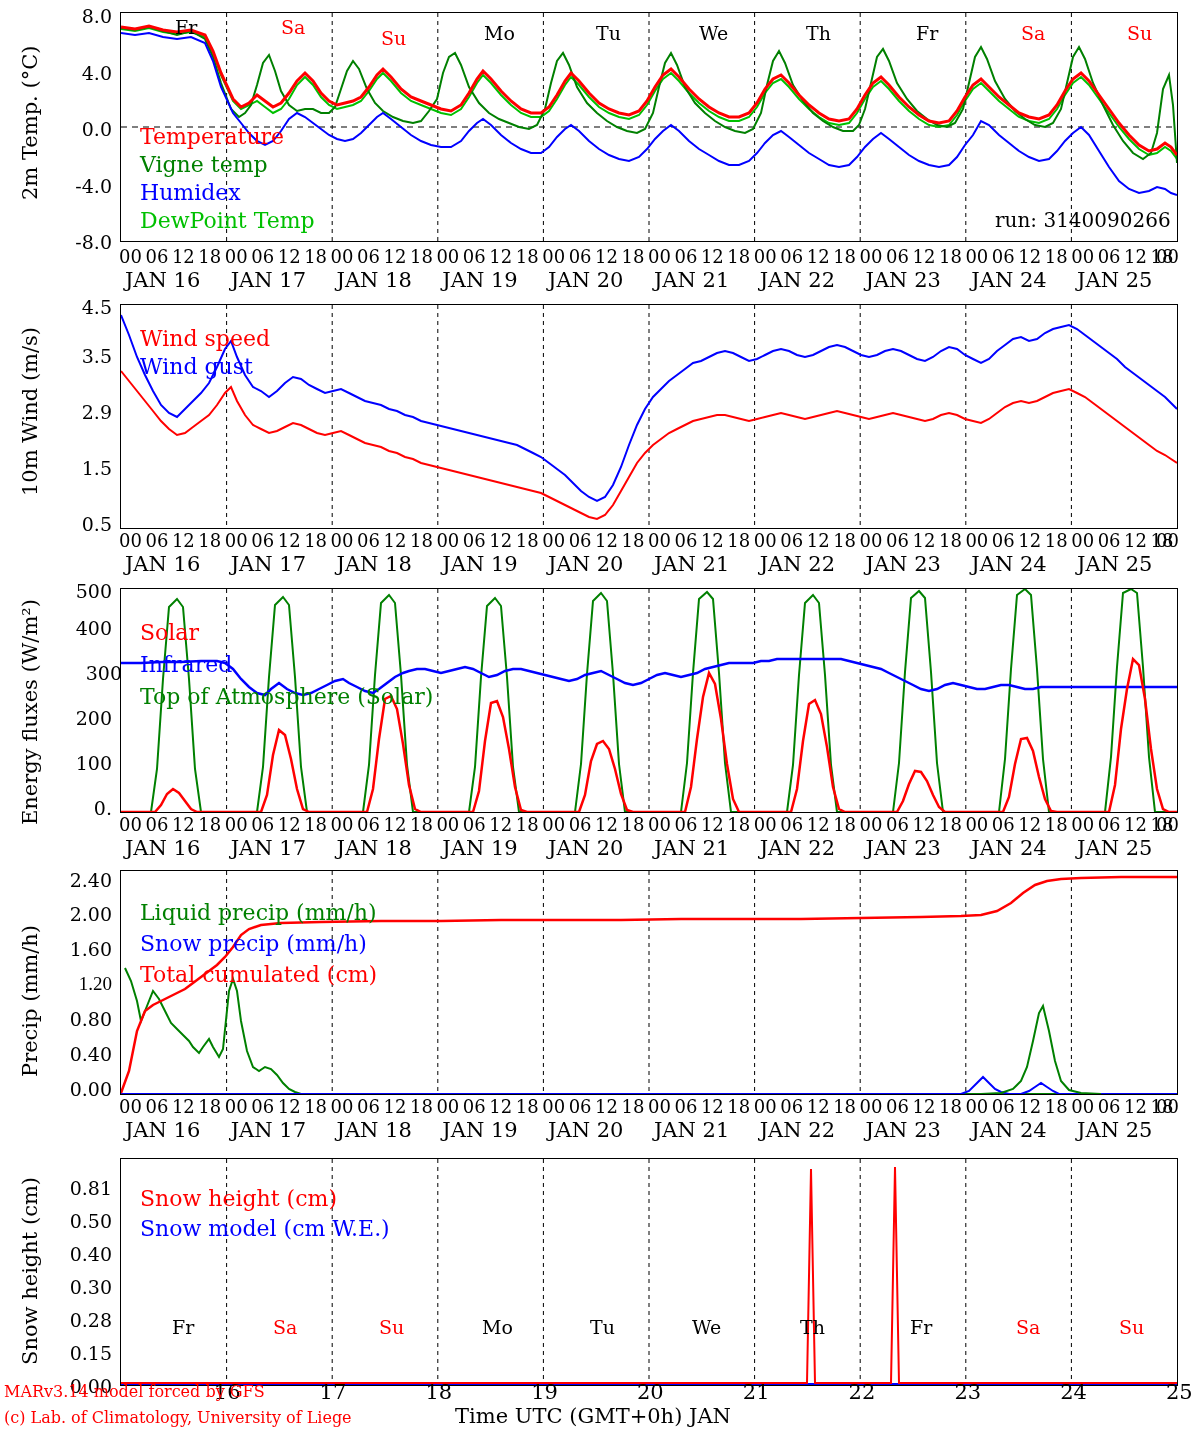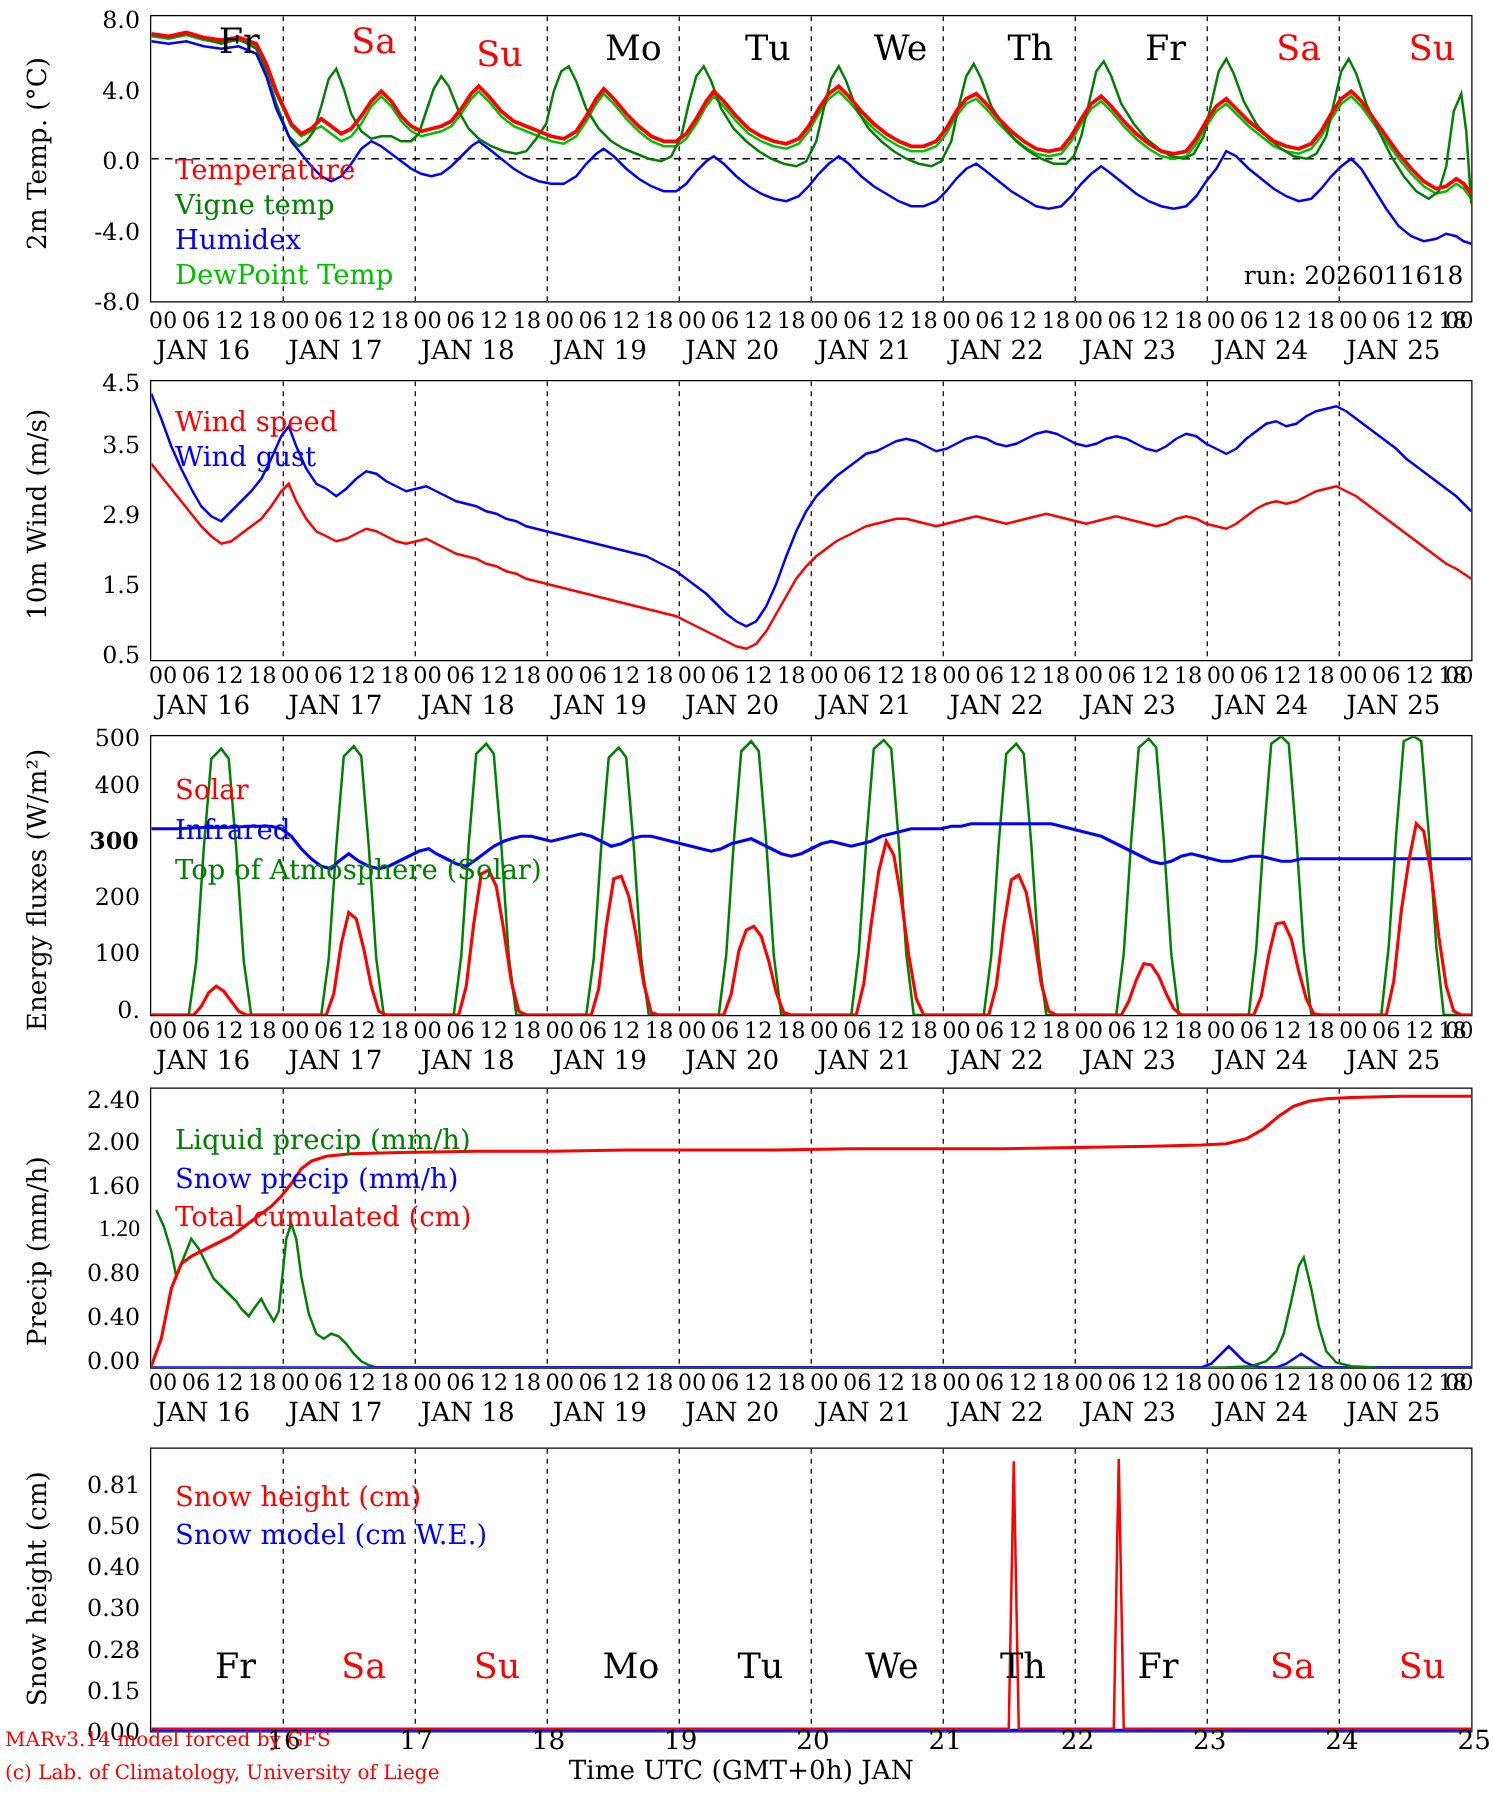--- a/index.html
+++ b/index.html
@@ -6,21 +6,21 @@
   body{width:1194px;height:1440px;font-family:"DejaVu Serif",serif;color:#000;}
   #page{position:relative;width:1194px;height:1440px;overflow:hidden;}
   .panel{position:absolute;left:0;width:1194px;}
   .plotbox{position:absolute;border:1px solid #000;box-sizing:border-box;background:#fff;}
   svg{display:block;}
   .ylabel{position:absolute;transform-origin:0 0;white-space:nowrap;font-size:21px;}
   .ytick{position:absolute;font-size:19px;text-align:right;white-space:nowrap;}
   .xtick{position:absolute;font-size:18px;white-space:nowrap;}
   .xdate{position:absolute;font-size:21px;white-space:nowrap;}
   .legend{position:absolute;font-size:22px;white-space:nowrap;}
-  .daylab{position:absolute;font-size:28px;white-space:nowrap;}
+  .daylab{position:absolute;font-size:19px;white-space:nowrap;}
   .run{position:absolute;font-size:20px;white-space:nowrap;}
   .footL{position:absolute;font-size:16px;color:#ff0000;white-space:nowrap;}
   .footC{position:absolute;font-size:21px;white-space:nowrap;}
   .footR{position:absolute;font-size:25px;color:#4040ff;white-space:nowrap;}
   .red{color:#ff0000;} .green{color:#008000;} .blue{color:#0000ff;} .lgreen{color:#00c000;}
   .black{color:#000;}
 </style>
 </head>
 <body>
 
@@ -70,21 +70,21 @@
     <div class="daylab black" style="left:699px;top:22px;">We</div>
     <div class="daylab black" style="left:806px;top:22px;">Th</div>
     <div class="daylab black" style="left:916px;top:22px;">Fr</div>
     <div class="daylab red" style="left:1021px;top:22px;">Sa</div>
     <div class="daylab red" style="left:1127px;top:22px;">Su</div>
 
     <div class="legend red" style="left:140px;top:124px;">Temperature</div>
     <div class="legend green" style="left:140px;top:152px;">Vigne temp</div>
     <div class="legend blue" style="left:140px;top:180px;">Humidex</div>
     <div class="legend lgreen" style="left:140px;top:208px;">DewPoint Temp</div>
-    <div class="run" style="left:995px;top:208px;">run: 2026011618</div>
+    <div class="run" style="left:995px;top:208px;">run: 3140090266</div>
   </div>
 
   <div class="panel" style="top:246px;height:44px;">
     <div id="xaxis1" style="position: relative; height: 44px;">
         <div class="xtick" style="left: 119px; top: 0px;">00</div>
         <div class="xtick" style="left: 145.45px; top: 0px;">06</div>
         <div class="xtick" style="left: 171.9px; top: 0px;">12</div>
         <div class="xtick" style="left: 198.35px; top: 0px;">18</div>
         <div class="xtick" style="left: 224.8px; top: 0px;">00</div>
         <div class="xtick" style="left: 251.25px; top: 0px;">06</div>
@@ -220,21 +220,21 @@
         <div class="xdate" style="left: 865.5px; top: 22px;">JAN 23</div>
         <div class="xdate" style="left: 971.3px; top: 22px;">JAN 24</div>
         <div class="xdate" style="left: 1077.1px; top: 22px;">JAN 25</div>
       </div>
   </div>
 
   <div class="panel" style="top:580px;height:250px;">
     <div class="ylabel" style="left:18px;top:245px;transform:rotate(-90deg);">Energy fluxes (W/m²)</div>
     <div class="ytick" style="left:42px;top:0px;width:70px;">500</div>
     <div class="ytick" style="left:42px;top:37px;width:70px;">400</div>
-    <div class="ytick" style="left:41px;top:82px;width:70px;font-weight:bold;">300</div>
+    <div class="ytick" style="left:52px;top:82px;width:70px;">300</div>
     <div class="ytick" style="left:42px;top:127px;width:70px;">200</div>
     <div class="ytick" style="left:42px;top:172px;width:70px;">100</div>
     <div class="ytick" style="left:42px;top:217px;width:70px;">0.</div>
 
     <div class="plotbox" style="left:120px;top:8px;width:1058px;height:225px;">
       <svg width="1056" height="223" viewBox="0 0 1056 223" preserveAspectRatio="none">
         <g stroke="#000" stroke-width="1" stroke-dasharray="4,4" fill="none">
           <line x1="105.6" y1="0" x2="105.6" y2="223"></line>
             <line x1="211.2" y1="0" x2="211.2" y2="223"></line>
           <line x1="316.8" y1="0" x2="316.8" y2="223"></line>

